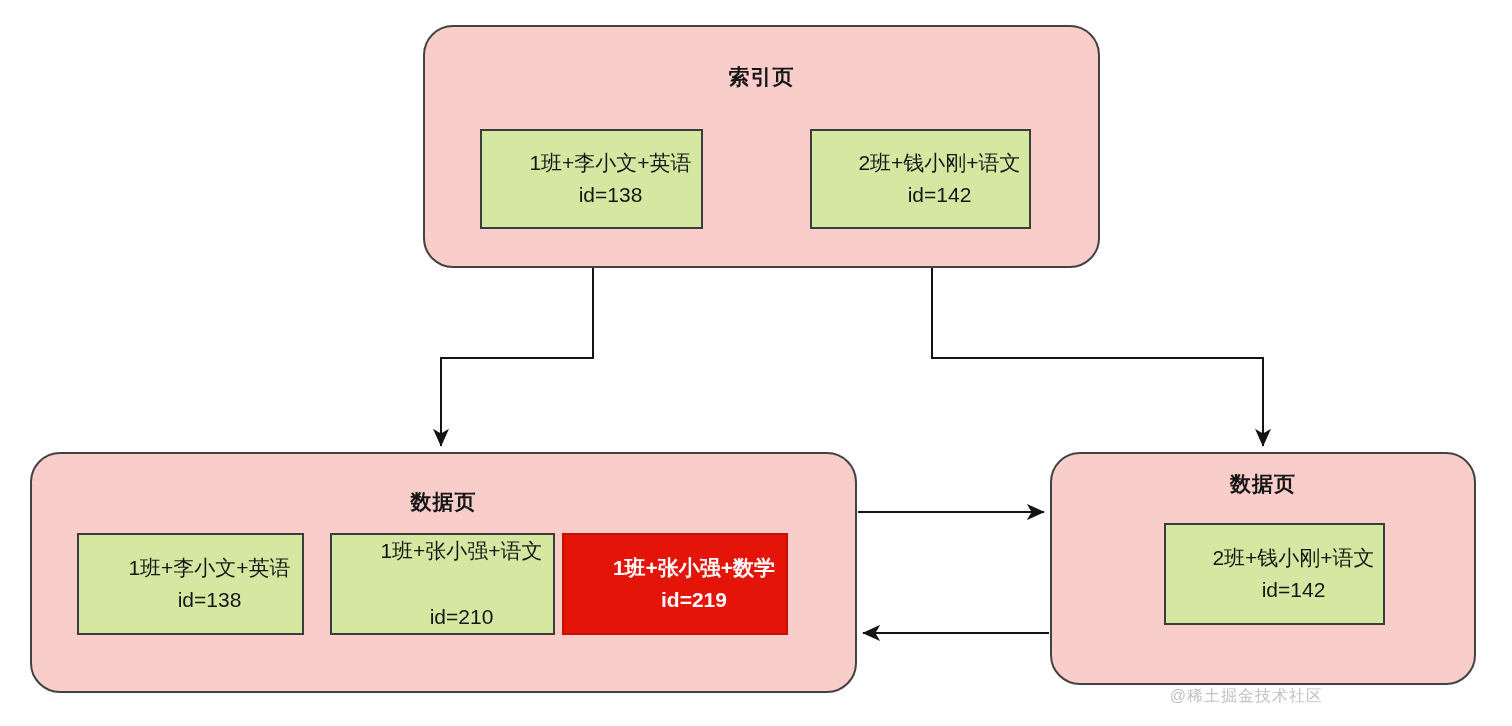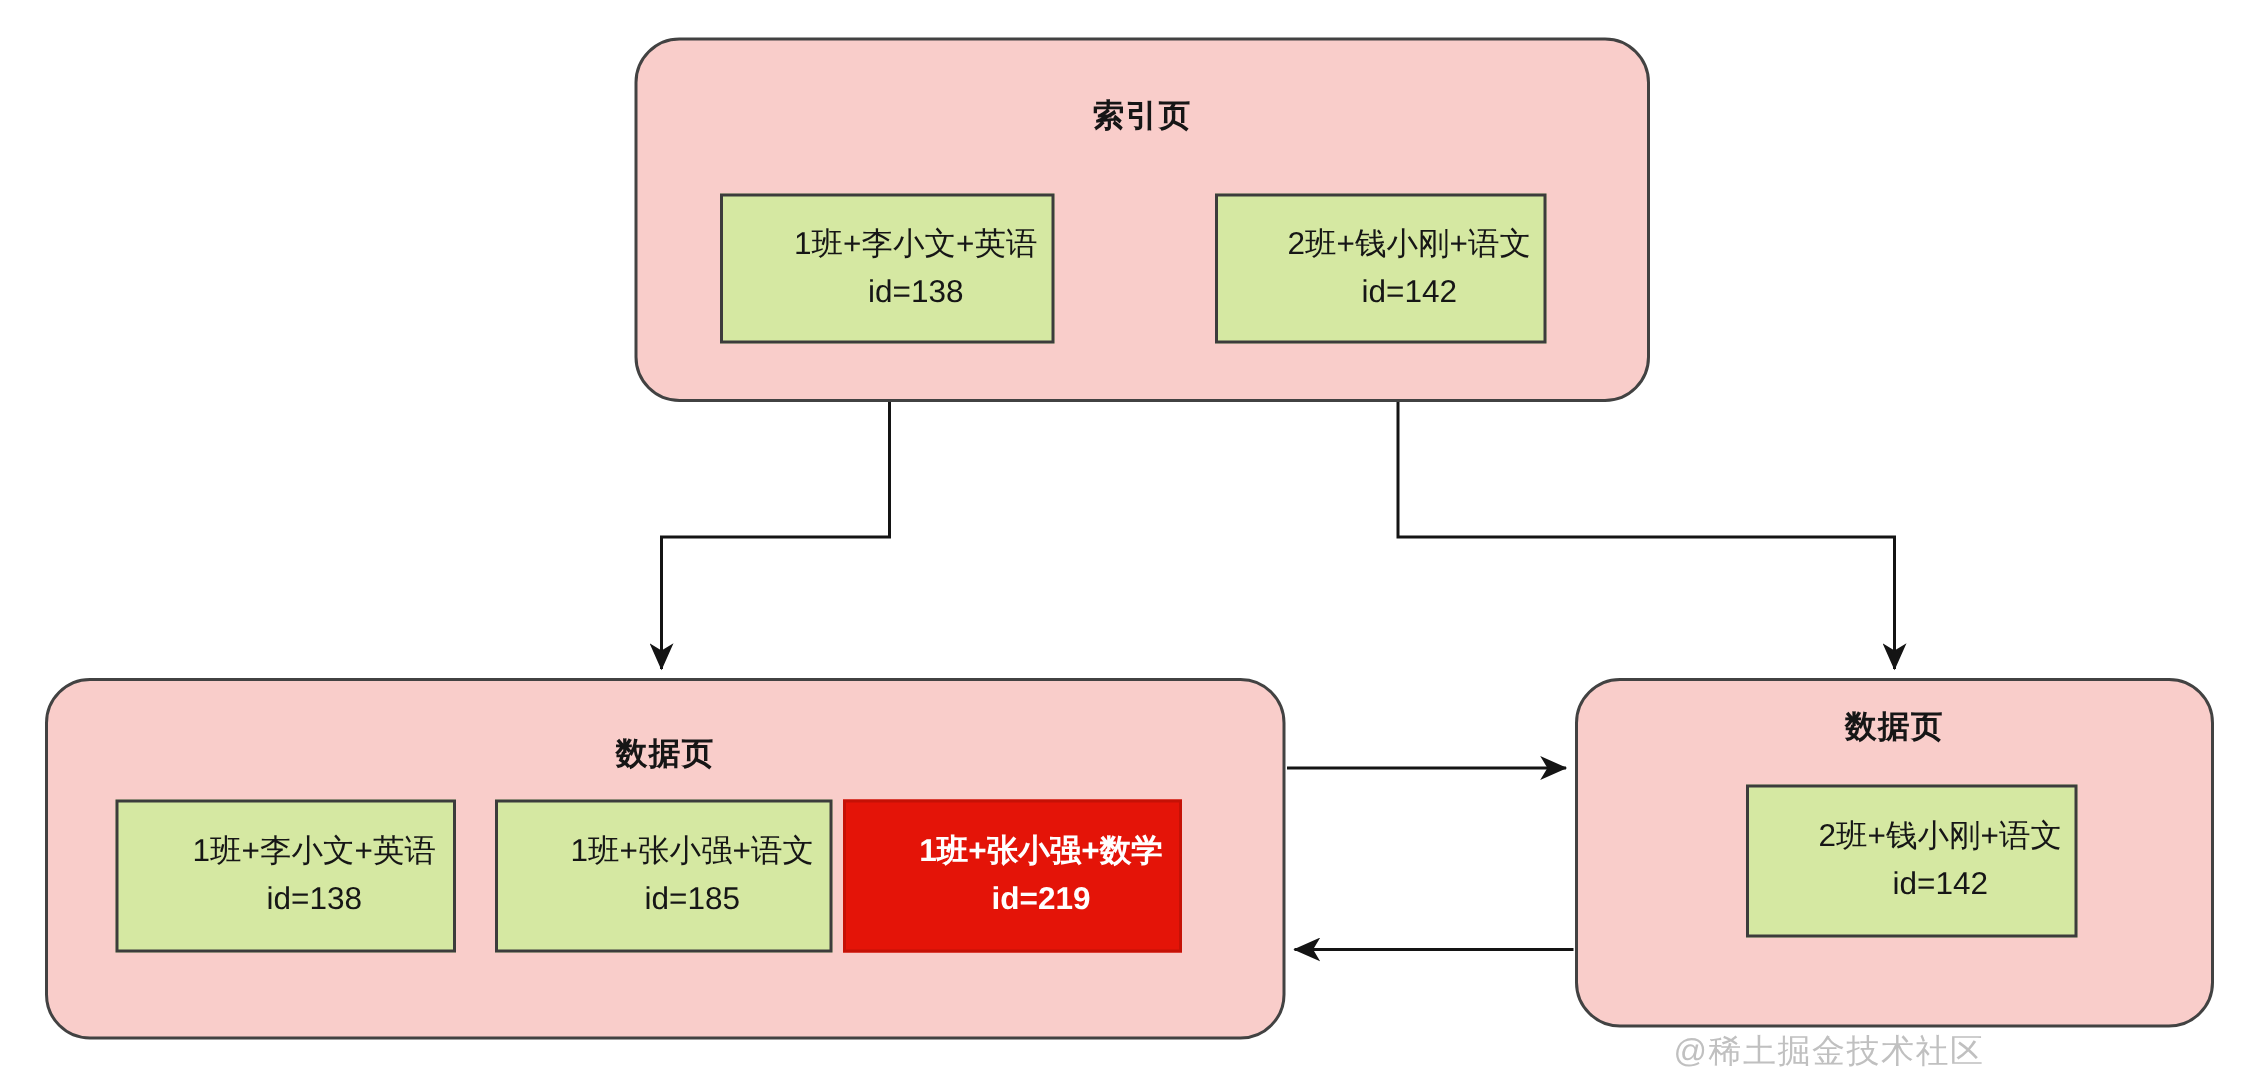--- a/index.html
+++ b/index.html
@@ -44,21 +44,21 @@
     pointer-events: none;
   }
   svg.connector-layer path.wire {
     fill: none;
     stroke: var(--line, #141414);
     stroke-width: 2;
   }
   svg.connector-layer marker path { fill: var(--line, #141414); stroke: none; }
   .watermark {
     position: absolute; right: 6px; top: 686px;
-    font-size: 22px; letter-spacing: 1px;
+    font-size: 16px; letter-spacing: 1px;
     color: var(--watermark-text, #BDBDBD);
     opacity: 0.95;
   }
 </style>
 </head>
 <body style="--background: #FFFFFF; --page-fill: #F9CDCA; --page-border: #424242; --record-fill: #D5E8A2; --record-border: #3C3C3C; --record-red-fill: #E41408; --record-red-border: #C51106; --record-red-text: #FFFFFF; --line: #141414; --text: #161616; --watermark-text: #BDBDBD;">
 
 <div class="canvas">
 
   <svg class="connector-layer" viewBox="0 0 1512 726" xmlns="http://www.w3.org/2000/svg">
@@ -85,23 +85,23 @@
       <div>id=142</div>
     </div>
   </div>
 
   <div class="page" style="left:30px; top:452px; width:827px; height:241px;">
     <div class="page-title" style="top:34px;">数据页</div>
     <div class="record" style="left:45px; top:79px; width:227px; height:102px;">
       <div>1班+李小文+英语</div>
       <div>id=138</div>
     </div>
-    <div class="record" style="left:298px; top:79px; width:225px; height:102px;">
+    <div class="record" style="left:298px; top:79px; width:225px; height:102px;justify-content:space-between;">
       <div>1班+张小强+语文</div>
-      <div>id=185</div>
+      <div>id=210</div>
     </div>
     <div class="record red" style="left:530px; top:79px; width:226px; height:102px;">
       <div>1班+张小强+数学</div>
       <div>id=219</div>
     </div>
   </div>
 
   <div class="page" style="left:1050px; top:452px; width:426px; height:233px;">
     <div class="page-title" style="top:16px;">数据页</div>
     <div class="record" style="left:112px; top:69px; width:221px; height:102px;">

